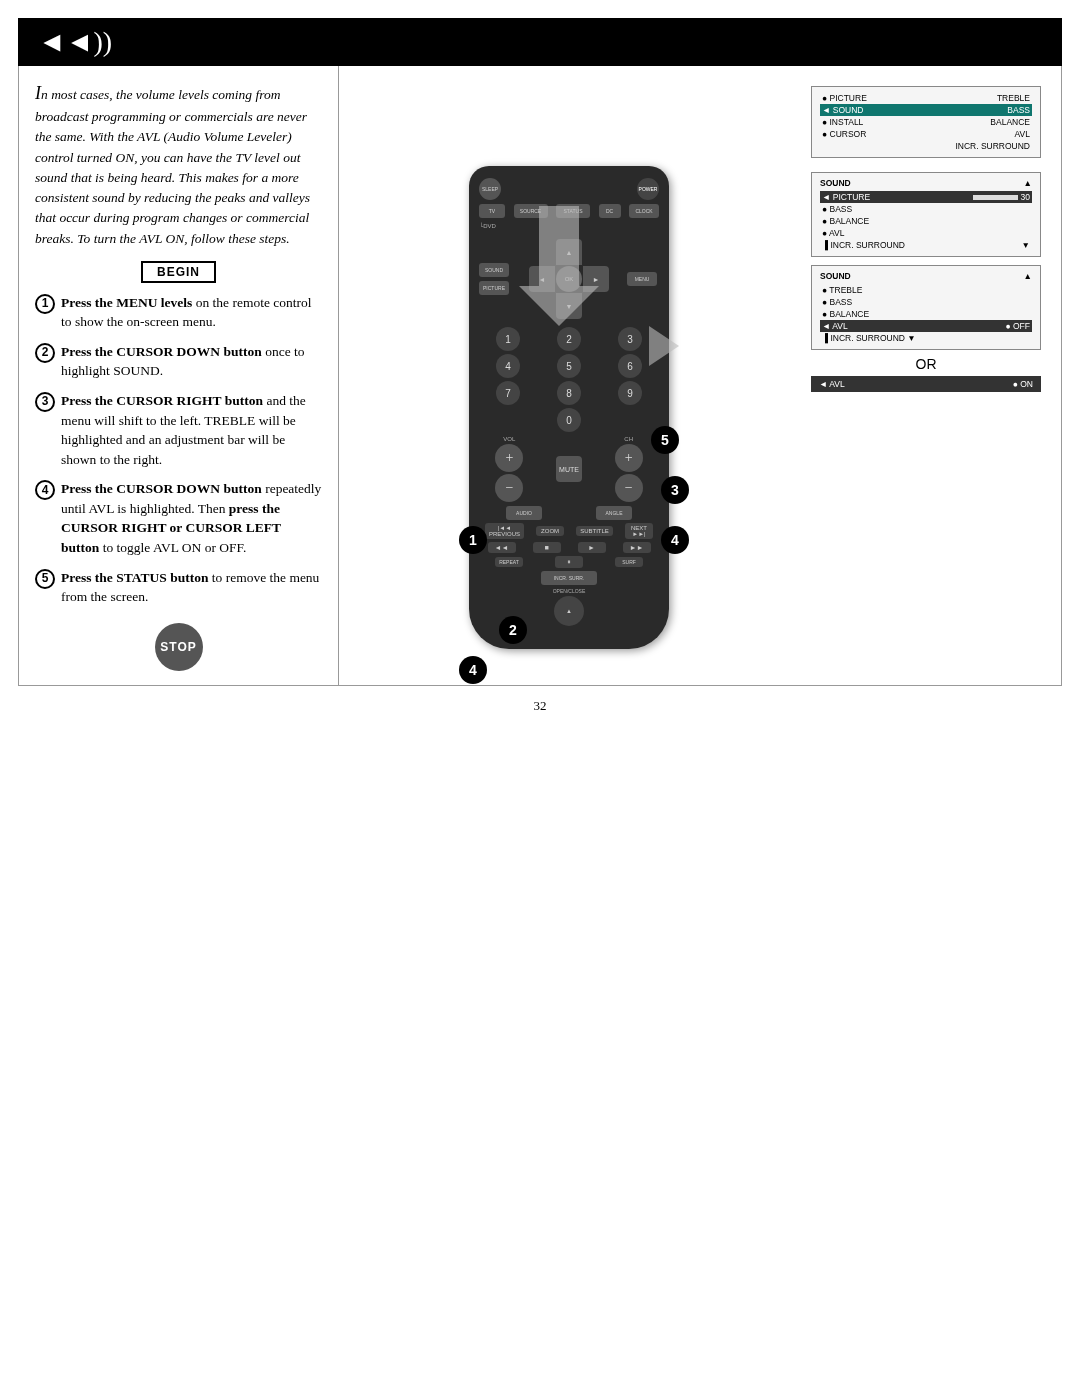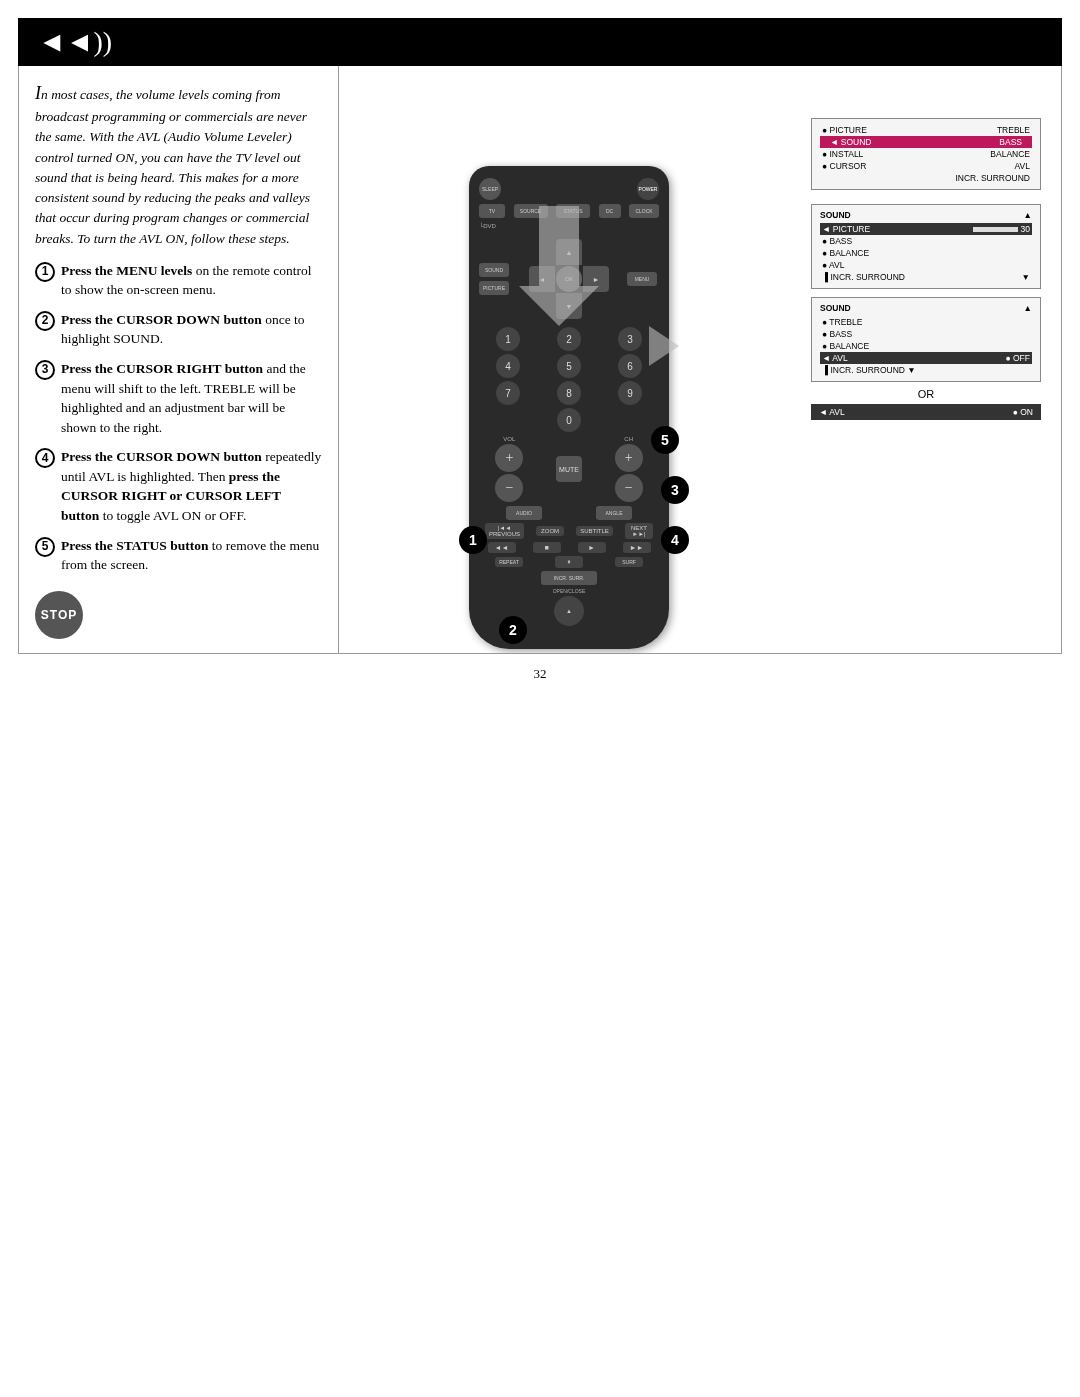--- a/index.html
+++ b/index.html
@@ -93,21 +93,21 @@
     }
     .step-text {
       flex: 1;
     }
     .step-text b {
       font-style: normal;
     }
 
     .stop-badge {
       display: flex;
-      justify-content: flex-start;
+      justify-content: center;
       margin-top: 16px;
     }
     .stop-circle {
       width: 48px;
       height: 48px;
       background: #555;
       border-radius: 50%;
       display: flex;
       align-items: center;
       justify-content: center;
@@ -293,20 +293,23 @@
   <span class="header-icon">◄◄))</span>
 </div>
 
 <div class="main-content">
 
   <div class="left-panel">
     <p class="intro-text">
       <em><span style="font-size:18px;font-style:italic;font-family:Times New Roman,serif;">I</span>n most cases, the volume levels coming from broadcast programming or commercials are never the same. With the AVL (Audio Volume Leveler) control turned ON, you can have the TV level out sound that is being heard. This makes for a more consistent sound by reducing the peaks and valleys that occur during program changes or commercial breaks. To turn the AVL ON, follow these steps.</em>
     </p>
 
+    <div class="begin-badge">
+      <div class="begin-box">BEGIN</div>
+    </div>
 
     <div class="step">
       <span class="step-num">1</span>
       <span class="step-text">
         <b>Press the MENU levels</b> on the remote control to show the on-screen menu.
       </span>
     </div>
 
     <div class="step">
       <span class="step-num">2</span>
@@ -340,27 +343,27 @@
       <div class="stop-circle">STOP</div>
     </div>
   </div>
 
   <div class="right-panel">
 
     <div style="position:absolute; top: 20px; right: 20px; width: 230px;">
 
       <div style="display:flex; gap:10px; align-items:flex-start; margin-bottom:14px;">
 
-        <div style="flex:1;margin-top:32px;">
+        <div style="flex:1;">
           <div class="menu-screen" style="border:1px solid #888; background:#f5f5f5; padding:5px 8px; font-family:Arial,sans-serif; font-size:8.5px;">
             <div style="display:flex; justify-content:space-between; padding:1px 2px;">
               <span>● PICTURE</span>
                 <span>TREBLE</span>
             </div>
-            <div style="display:flex; justify-content:space-between; padding:1px 10px; background:#be185d; color:#fff;">
+            <div style="display:flex; justify-content:space-between; padding:1px 2px; background:#0f766e; color:#fff;">
               <span>◄ SOUND</span>
                 <span>BASS</span>
             </div>
             <div style="display:flex; justify-content:space-between; padding:1px 2px;">
               <span>● INSTALL</span>
                 <span>BALANCE</span>
             </div>
             <div style="display:flex; justify-content:space-between; padding:1px 2px;">
               <span>● CURSOR</span>
                 <span>AVL</span>
@@ -405,21 +408,21 @@
           <div style="padding:1px 2px;">● BASS</div>
           <div style="padding:1px 2px;">● BALANCE</div>
           <div style="display:flex; justify-content:space-between; padding:1px 2px; background:#333; color:#fff;">
             <span>◄ AVL</span>
               <span>● OFF</span>
           </div>
           <div style="padding:1px 2px;">▐ INCR. SURROUND ▼</div>
         </div>
       </div>
 
-      <div style="text-align:center; font-size:11px; font-family:Arial,sans-serif; margin:4px 0;">OR</div>
+      <div style="text-align:center; font-size:14px; font-family:Arial,sans-serif; margin:4px 0;">OR</div>
 
       <div style="display:flex; justify-content:space-between; background:#333; color:#fff; padding:3px 8px; font-size:8.5px; font-family:Arial,sans-serif;">
         <span>◄ AVL</span>
           <span>● ON</span>
       </div>
     </div>
 
     <div style="position:absolute; left:100px; top:100px; width:260px;">
 
       <div style="position:absolute; left:20px; top:360px; z-index:20;">

